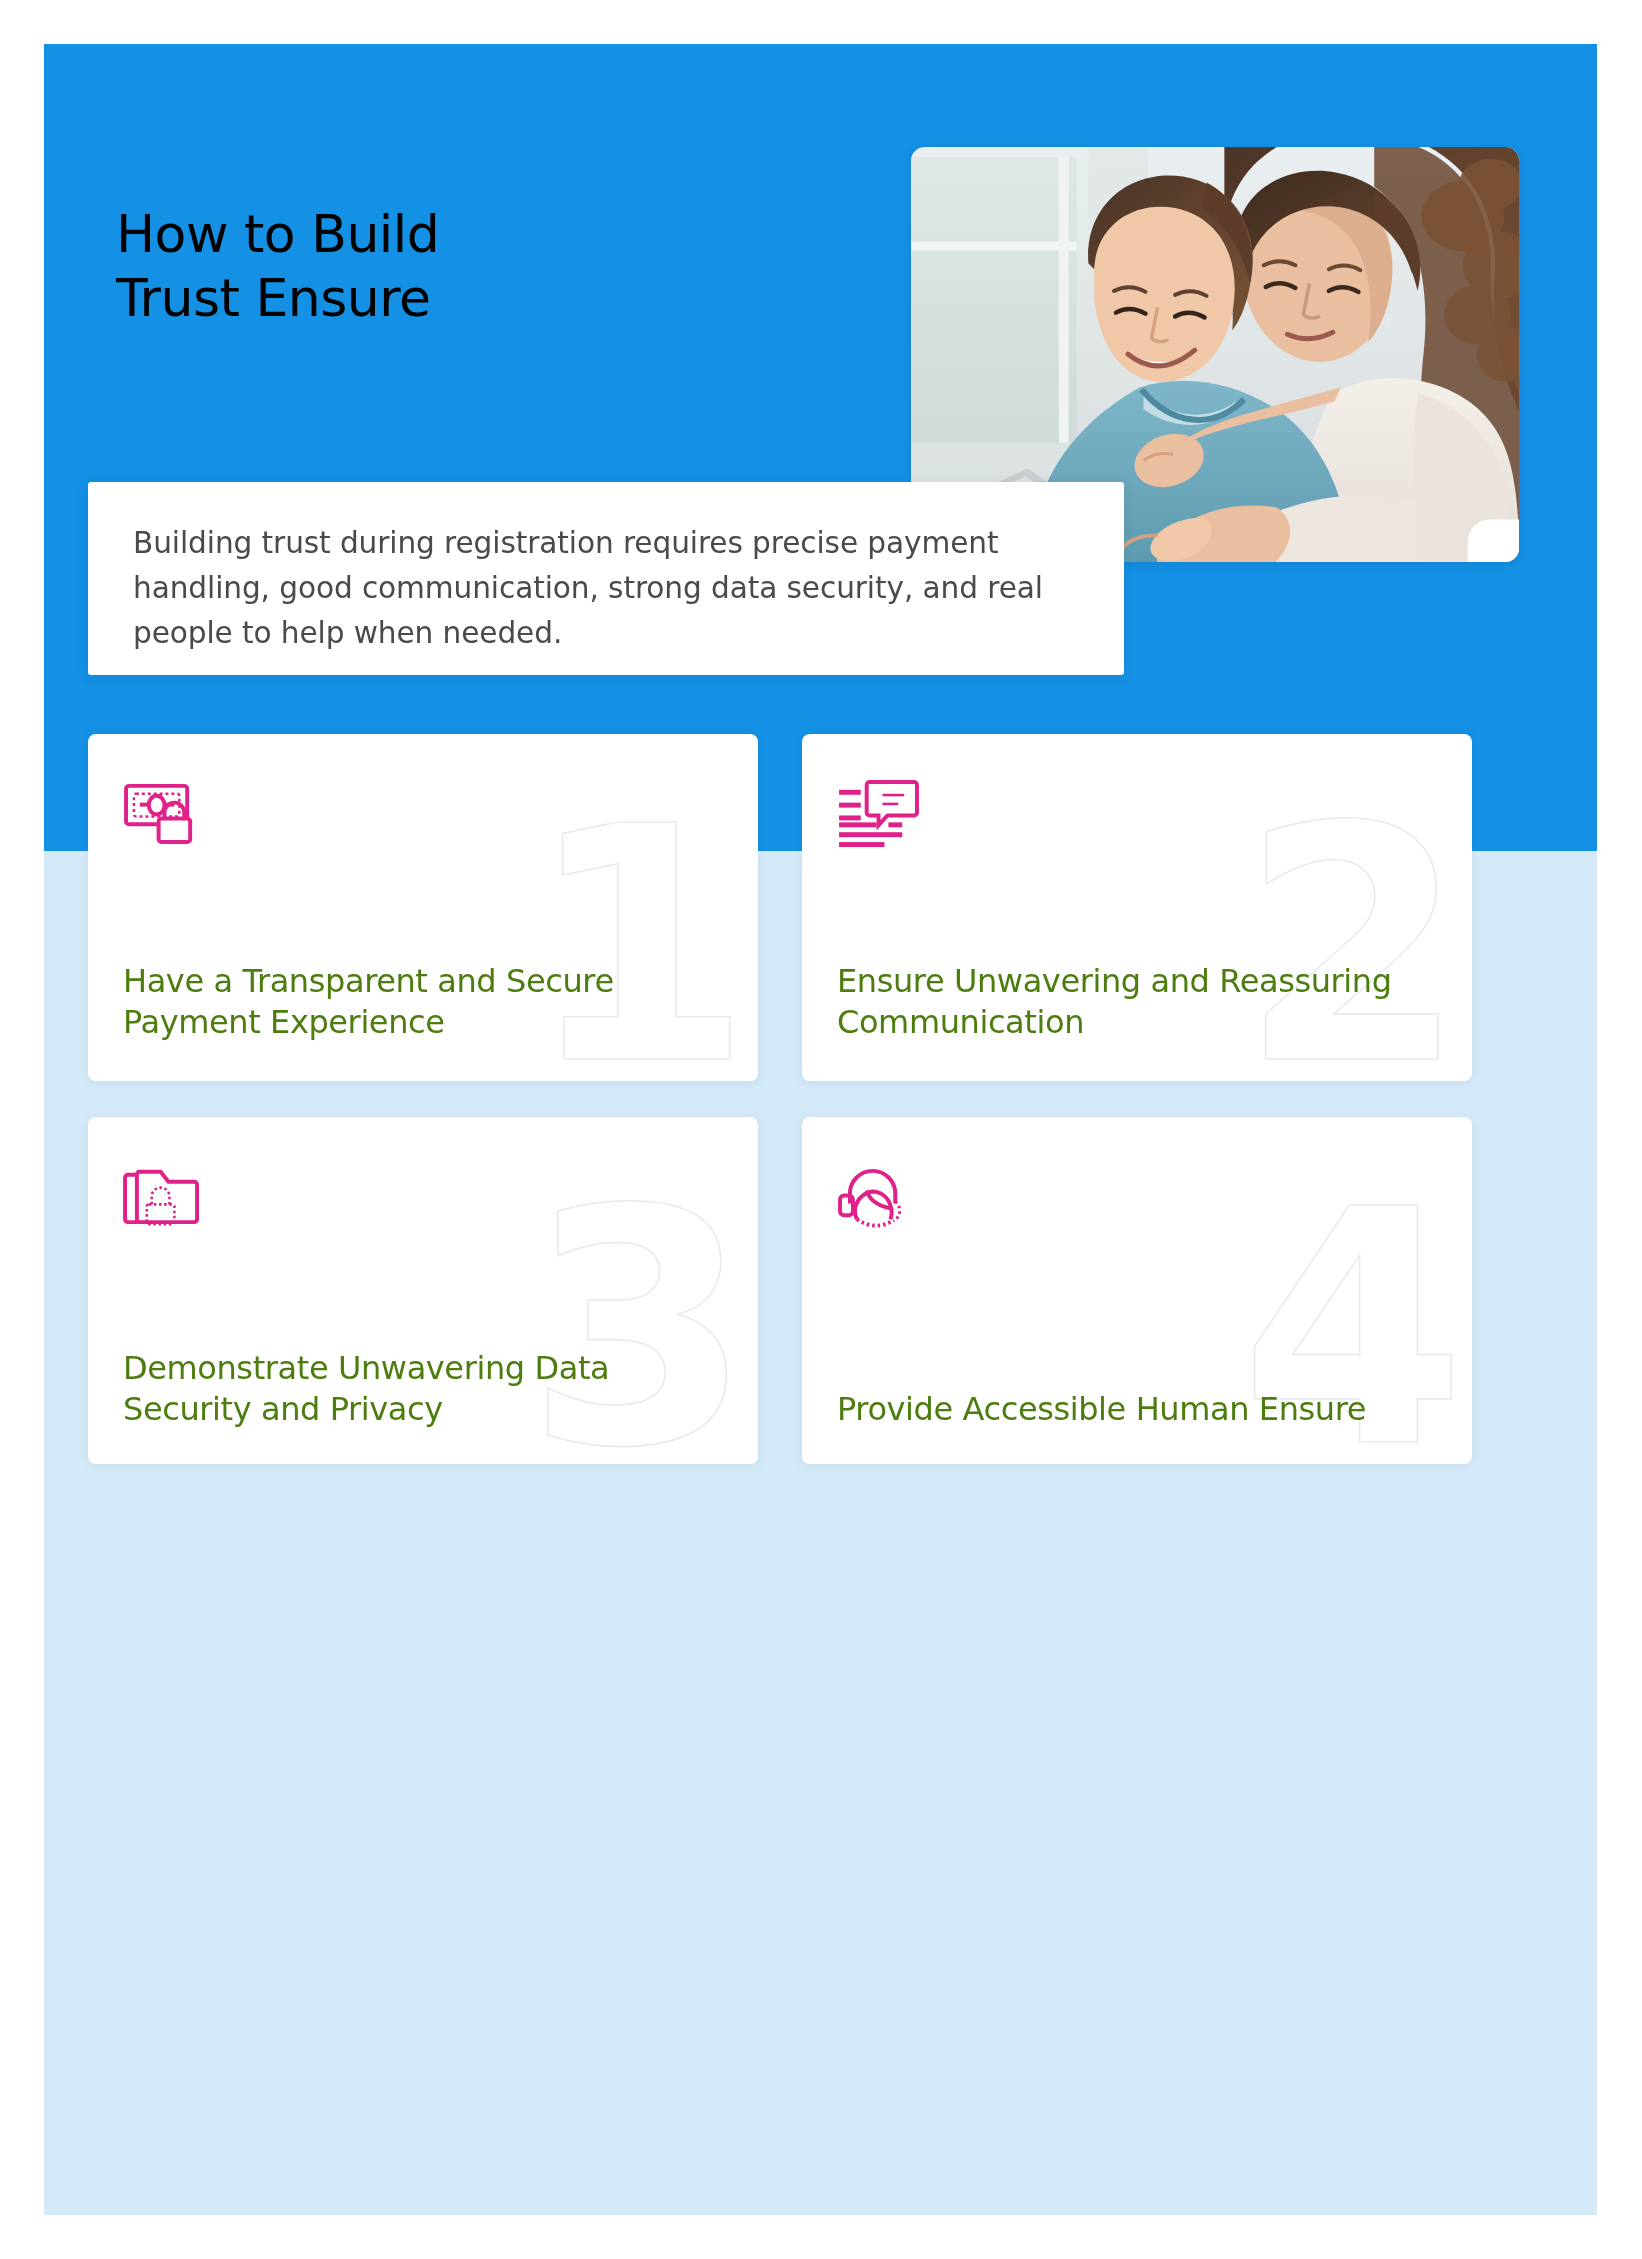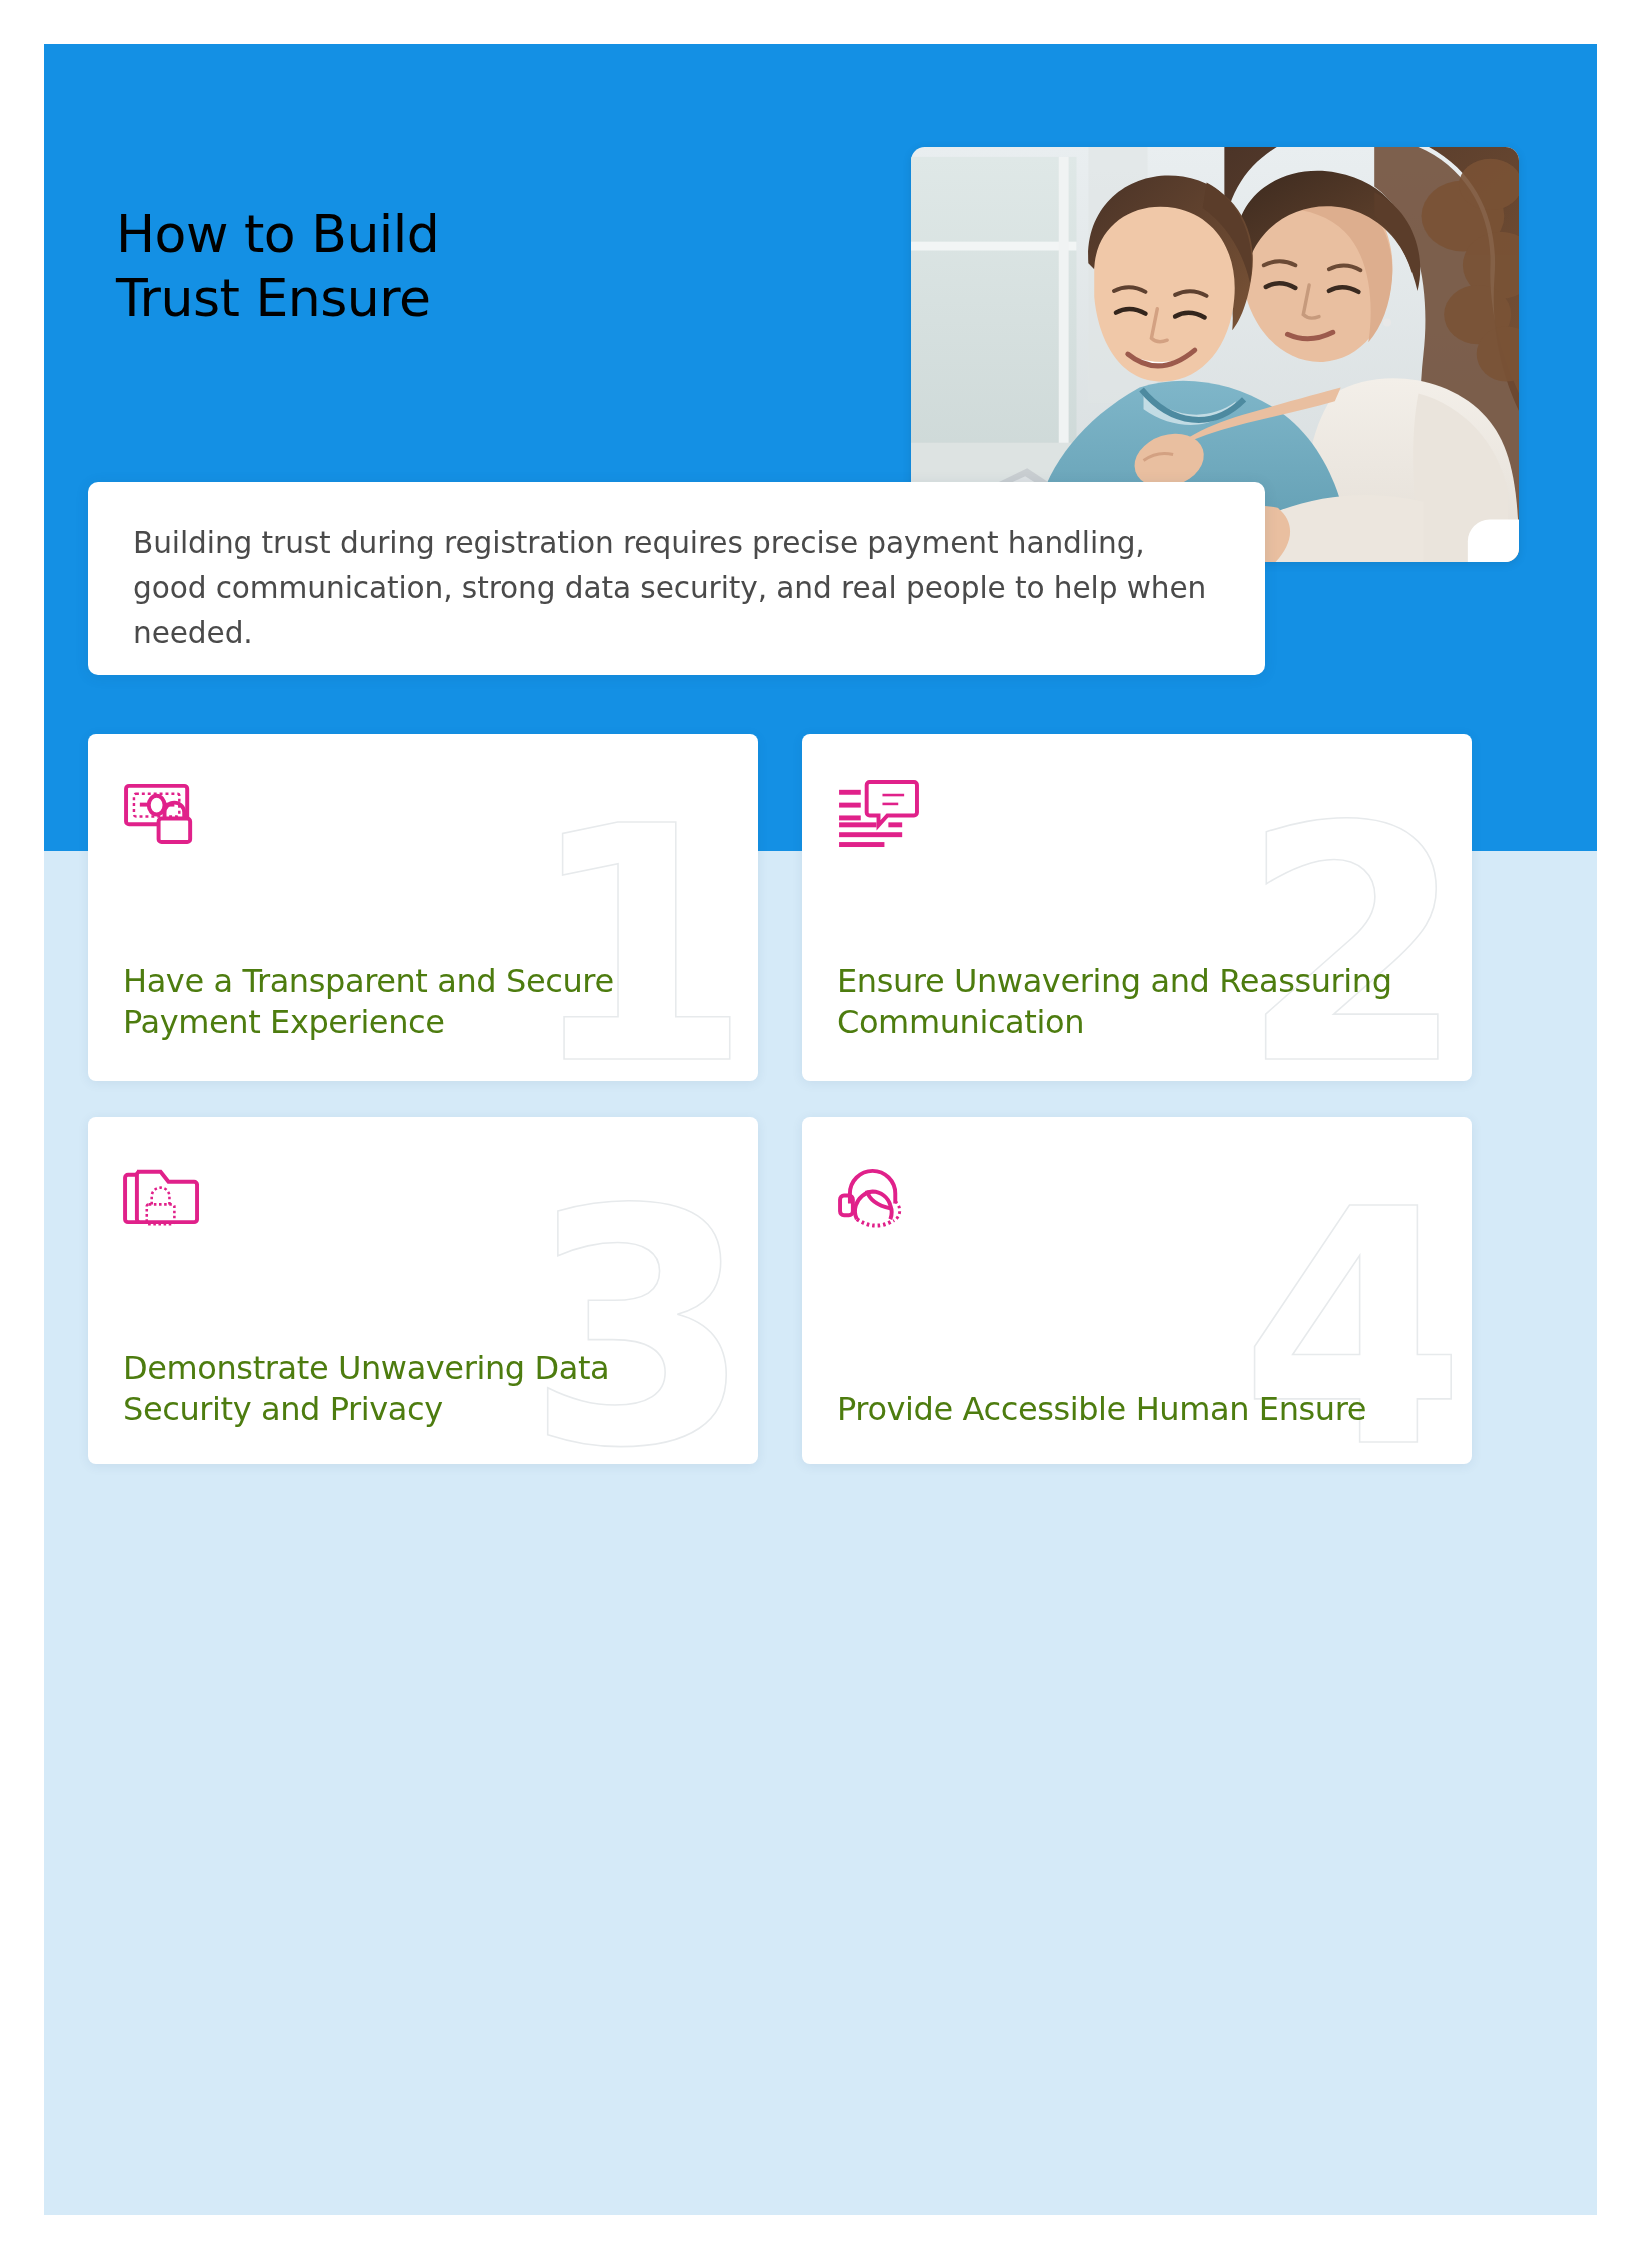--- a/index.html
+++ b/index.html
@@ -26,22 +26,22 @@
   
   .hero-photo{
     position:absolute;left:867px;top:103px;width:608px;height:415px;
     border-radius:13.8px;overflow:hidden;
     box-shadow:0 2px 9.9px rgba(0,0,0,0.10);
   }
   .hero-photo svg{display:block;width:100%;height:100%;}
 
   
   .desc-card{
-    position:absolute;left:44px;top:438px;width:1177px;height:193px;
-    background:#ffffff;border-radius:10px;
+    position:absolute;left:44px;top:438px;width:1036px;height:193px;
+    background:#ffffff;border-radius:3px;
     box-shadow:0 2px 13.8px rgba(20,60,100,0.10);
     box-sizing:border-box;padding:39px 45px 12px 45px;
   }
   .desc-text{
     font-family:"DejaVu Sans",sans-serif;
     font-size:29.6px;line-height:1.52;color:#4a4a4a;font-weight:400;
     letter-spacing:-0.1px;
   }
 
   

